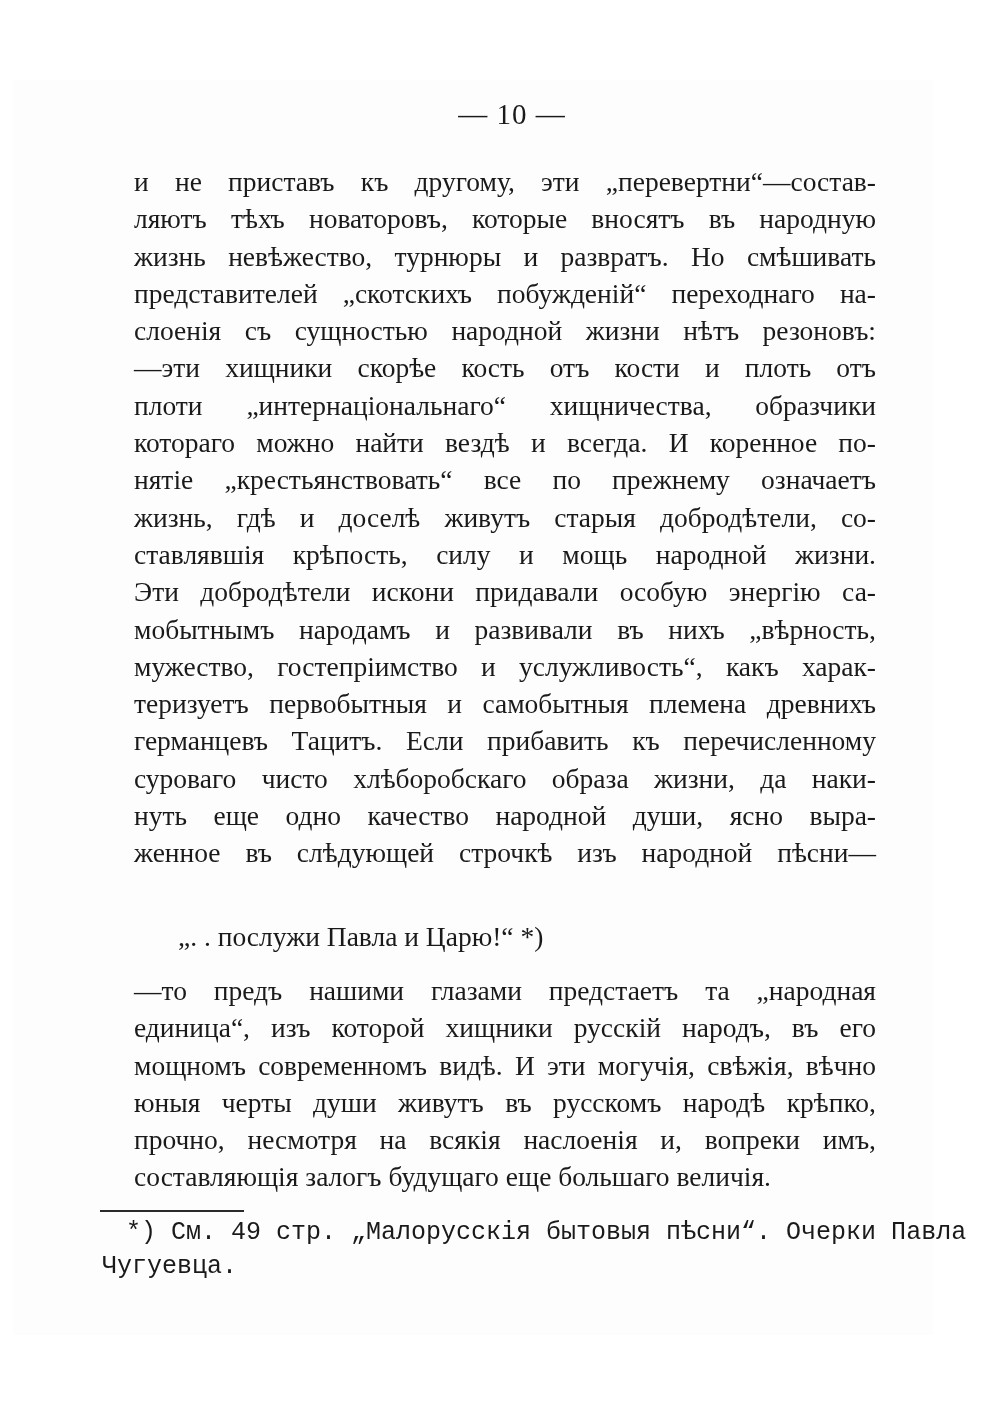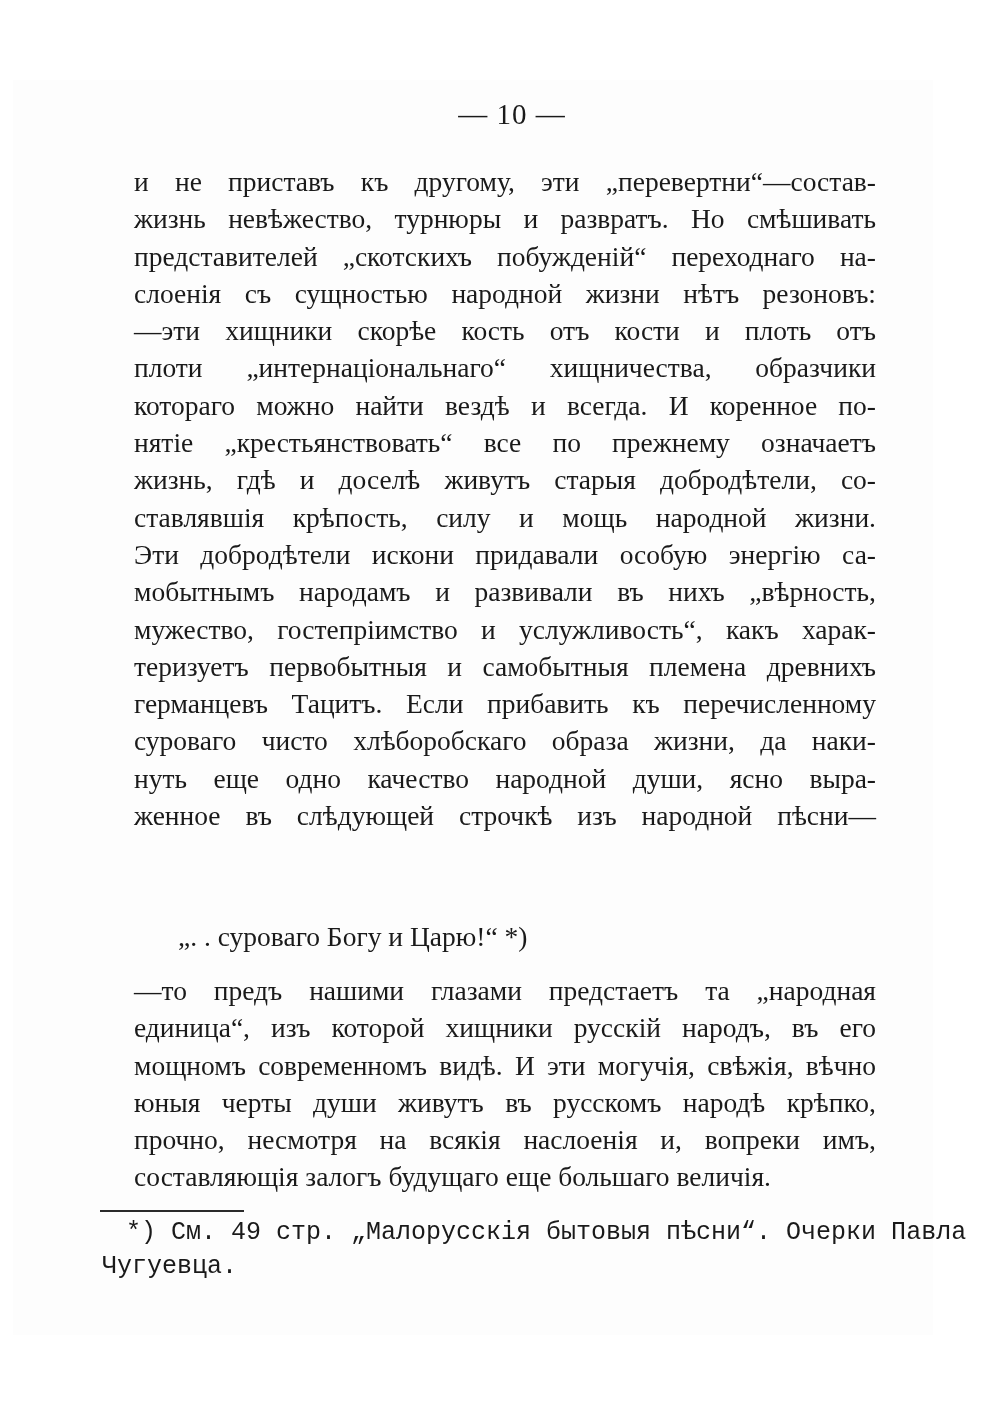--- a/index.html
+++ b/index.html
@@ -50,40 +50,41 @@
 </style>
 </head>
 <body>
 
 <div class="page-bg"></div>
 
 <div class="page-number">— 10 —</div>
 
 <div class="text-block body-1">
   <span class="line">и не приставъ къ другому, эти „перевертни“—состав-</span>
+  <span class="line">ляютъ тѣхъ новаторовъ, которые вносятъ въ народную</span>
   <span class="line">жизнь невѣжество, турнюры и развратъ. Но смѣшивать</span>
   <span class="line">представителей „скотскихъ побужденій“ переходнаго на-</span>
   <span class="line">слоенія съ сущностью народной жизни нѣтъ резоновъ:</span>
   <span class="line">—эти хищники скорѣе кость отъ кости и плоть отъ</span>
   <span class="line">плоти „интернаціональнаго“ хищничества, образчики</span>
   <span class="line">котораго можно найти вездѣ и всегда. И коренное по-</span>
   <span class="line">нятіе „крестьянствовать“ все по прежнему означаетъ</span>
   <span class="line">жизнь, гдѣ и доселѣ живутъ старыя добродѣтели, со-</span>
   <span class="line">ставлявшія крѣпость, силу и мощь народной жизни.</span>
   <span class="line">Эти добродѣтели искони придавали особую энергію са-</span>
   <span class="line">мобытнымъ народамъ и развивали въ нихъ „вѣрность,</span>
   <span class="line">мужество, гостепріимство и услужливость“, какъ харак-</span>
   <span class="line">теризуетъ первобытныя и самобытныя племена древнихъ</span>
   <span class="line">германцевъ Тацитъ. Если прибавить къ перечисленному</span>
   <span class="line">суроваго чисто хлѣборобскаго образа жизни, да наки-</span>
   <span class="line">нуть еще одно качество народной души, ясно выра-</span>
   <span class="line">женное въ слѣдующей строчкѣ изъ народной пѣсни—</span>
 </div>
 
-<div class="quote">„. . суроваго Богу и Царю!“ *)</div>
+<div class="quote">„. . послужи Павла и Царю!“ *)</div>
 
 <div class="text-block body-2">
   <span class="line">—то предъ нашими глазами предстаетъ та „народная</span>
   <span class="line">единица“, изъ которой хищники русскій народъ, въ его</span>
   <span class="line">мощномъ современномъ видѣ. И эти могучія, свѣжія, вѣчно</span>
   <span class="line">юныя черты души живутъ въ русскомъ народѣ крѣпко,</span>
   <span class="line">прочно, несмотря на всякія наслоенія и, вопреки имъ,</span>
   <span class="line last">составляющія залогъ будущаго еще большаго величія.</span>
 </div>
 

